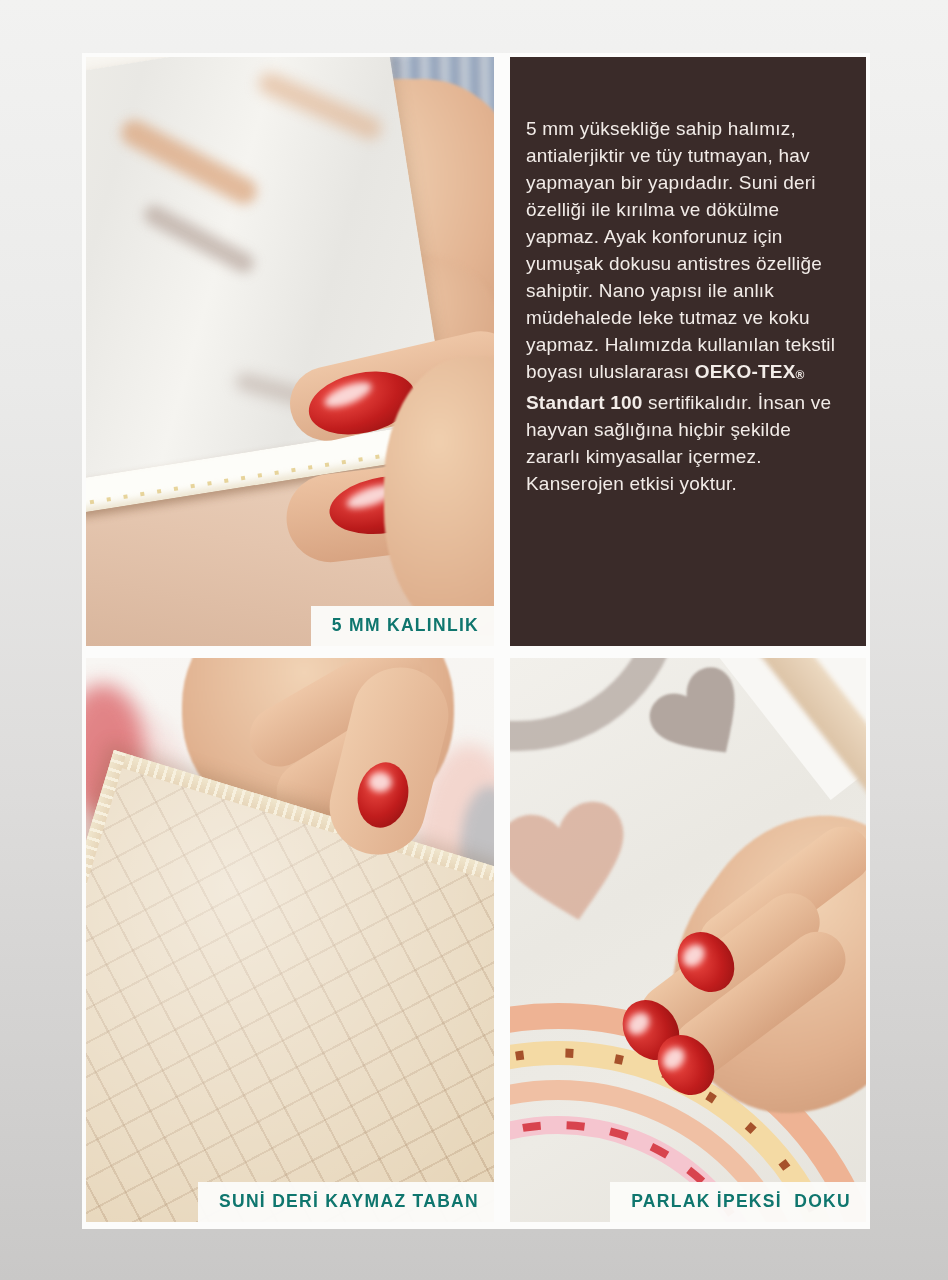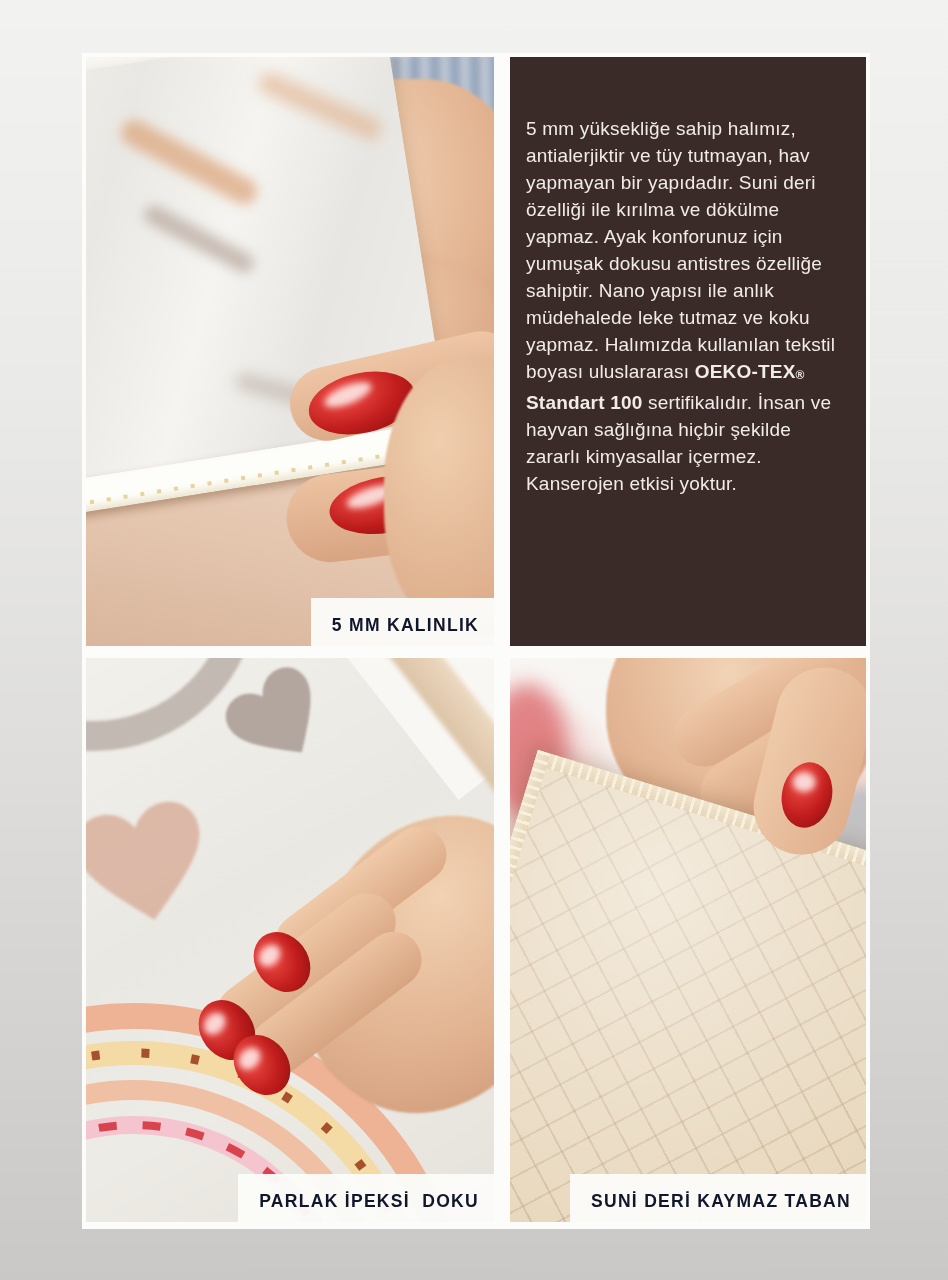--- a/index.html
+++ b/index.html
@@ -11,23 +11,23 @@
   #board {
     position:absolute; left:82px; top:53px; width:788px;
     background:#fcfcfb; padding:4px 4px 7px 4px; box-sizing:border-box;
     display:grid; grid-template-columns:408px 356px; grid-template-rows:589px 564px;
     column-gap:16px; row-gap:12px;
   }
   .photo { position:relative; overflow:hidden; }
   .shape { position:absolute; }
   .photo-label {
     position:absolute; right:0; bottom:0; z-index:40;
-    background:rgba(251,251,249,.97); color:#0f172a;
+    background:rgba(251,251,249,.97); color:#0f766e;
     font-weight:700; font-size:17.5px; letter-spacing:1.3px;
-    padding:17px 15px 10px 21px; white-space:pre;
+    padding:9px 15px 10px 21px; white-space:pre;
   }
   .gloss { position:absolute; left:16%; top:16%; width:46%; height:30%;
     border-radius:50%; background:rgba(255,255,255,.78); filter:blur(3px); transform:rotate(-10deg); }
 
   
   .p1 { background:linear-gradient(190deg,#f2e0d0 46%,#ecd3bf 60%,#e4c5ae 80%,#d9b69d 100%); }
   .p1-backdrop { left:0; top:0; width:100%; height:48%;
     background:linear-gradient(180deg,#f8f6f1 55%,rgba(248,246,241,0)); }
   .p1-glare { left:110px; top:-40px; width:260px; height:170px; border-radius:50%;
     background:radial-gradient(ellipse at center,#fffefb 30%,rgba(255,254,251,0) 72%); filter:blur(6px); }
@@ -168,56 +168,20 @@
         <div class="gloss"></div>
       </div>
     <div class="shape p1-palm"></div>
     <figcaption class="photo-label">5 MM KALINLIK</figcaption>
   </figure>
 
   <section class="desc-panel">
     <p style="margin:0"><span>5 mm yüksekliğe sahip halımız, antialerjiktir ve tüy tutmayan, hav yapmayan bir yapıdadır. Suni deri özelliği ile kırılma ve dökülme yapmaz. Ayak konforunuz için yumuşak dokusu antistres özelliğe sahiptir. Nano yapısı ile anlık müdehalede leke tutmaz ve koku yapmaz. Halımızda kullanılan tekstil boyası uluslararası </span><b>OEKO-TEX</b><span class="reg-mark">®</span><b> Standart 100</b><span> sertifikalıdır. İnsan ve hayvan sağlığına hiçbir şekilde zararlı kimyasallar içermez.</span><span class="last-line">Kanserojen etkisi yoktur.</span></p>
   </section>
 
-  <figure class="photo p3" style="margin:0">
-    <div class="shape p3-corner"></div>
-    <div class="shape p3-binding"></div>
-    <svg class="shape p3-arc" viewBox="0 0 230 170">
-      <circle cx="20" cy="-60" r="150" fill="none" stroke="#b3a7a0" stroke-width="30" opacity=".75"></circle>
-    </svg>
-    <svg class="shape p3-heart1" viewBox="0 0 100 90">
-      <path fill="#a89a93" d="M50 88C22 62 2 44 2 25 2 10 13 1 26 1c10 0 19 6 24 15C55 7 64 1 74 1c13 0 24 9 24 24 0 19-20 37-48 63z"></path>
-    </svg>
-    <svg class="shape p3-heart2" viewBox="0 0 100 90">
-      <path fill="#d8ac98" d="M50 88C22 62 2 44 2 25 2 10 13 1 26 1c10 0 19 6 24 15C55 7 64 1 74 1c13 0 24 9 24 24 0 19-20 37-48 63z"></path>
-    </svg>
-    <svg class="shape p3-rainbow" viewBox="0 0 420 294">
-      <circle cx="60" cy="410" r="322" fill="none" stroke="#eeb394" stroke-width="26"></circle>
-      <circle cx="60" cy="410" r="285" fill="none" stroke="#f4daa4" stroke-width="24"></circle>
-      <circle cx="60" cy="410" r="285" fill="none" stroke="#a6512b" stroke-width="9" stroke-dasharray="8 42"></circle>
-      <circle cx="60" cy="410" r="248" fill="none" stroke="#f0c0a4" stroke-width="20"></circle>
-      <circle cx="60" cy="410" r="213" fill="none" stroke="#f5c5cf" stroke-width="18"></circle>
-      <circle cx="60" cy="410" r="213" fill="none" stroke="#d8444e" stroke-width="8" stroke-dasharray="18 26"></circle>
-    </svg>
-    <div class="shape p3-palm"></div>
-    <div class="shape p3-f1"></div>
-    <div class="shape p3-f2"></div>
-    <div class="shape p3-f3"></div>
-    <div class="shape p3-n1">
-        <div class="gloss"></div>
-      </div>
-    <div class="shape p3-n2">
-        <div class="gloss"></div>
-      </div>
-    <div class="shape p3-n3">
-        <div class="gloss"></div>
-      </div>
-    <figcaption class="photo-label">PARLAK İPEKSİ  DOKU</figcaption>
-  </figure>
-
   <figure class="photo p4" style="margin:0">
     <div class="shape p4-pink"></div>
     <div class="shape p4-red"></div>
     <div class="shape p4-pinktop"></div>
     <div class="shape p4-gray"></div>
     <div class="shape p4-pink2"></div>
     <div class="shape p4-gray2"></div>
     <div class="shape p4-palm"></div>
     <div class="shape p4-f2"></div>
     <div class="shape p4-f1"></div>
@@ -225,13 +189,49 @@
       <div class="p4-edge-top"></div>
       <div class="p4-edge-left"></div>
     </div>
     <div class="shape p4-thumb"></div>
     <div class="shape p4-tnail">
         <div class="gloss"></div>
       </div>
     <figcaption class="photo-label">SUNİ DERİ KAYMAZ TABAN</figcaption>
   </figure>
 
+  <figure class="photo p3" style="margin:0">
+    <div class="shape p3-corner"></div>
+    <div class="shape p3-binding"></div>
+    <svg class="shape p3-arc" viewBox="0 0 230 170">
+      <circle cx="20" cy="-60" r="150" fill="none" stroke="#b3a7a0" stroke-width="30" opacity=".75"></circle>
+    </svg>
+    <svg class="shape p3-heart1" viewBox="0 0 100 90">
+      <path fill="#a89a93" d="M50 88C22 62 2 44 2 25 2 10 13 1 26 1c10 0 19 6 24 15C55 7 64 1 74 1c13 0 24 9 24 24 0 19-20 37-48 63z"></path>
+    </svg>
+    <svg class="shape p3-heart2" viewBox="0 0 100 90">
+      <path fill="#d8ac98" d="M50 88C22 62 2 44 2 25 2 10 13 1 26 1c10 0 19 6 24 15C55 7 64 1 74 1c13 0 24 9 24 24 0 19-20 37-48 63z"></path>
+    </svg>
+    <svg class="shape p3-rainbow" viewBox="0 0 420 294">
+      <circle cx="60" cy="410" r="322" fill="none" stroke="#eeb394" stroke-width="26"></circle>
+      <circle cx="60" cy="410" r="285" fill="none" stroke="#f4daa4" stroke-width="24"></circle>
+      <circle cx="60" cy="410" r="285" fill="none" stroke="#a6512b" stroke-width="9" stroke-dasharray="8 42"></circle>
+      <circle cx="60" cy="410" r="248" fill="none" stroke="#f0c0a4" stroke-width="20"></circle>
+      <circle cx="60" cy="410" r="213" fill="none" stroke="#f5c5cf" stroke-width="18"></circle>
+      <circle cx="60" cy="410" r="213" fill="none" stroke="#d8444e" stroke-width="8" stroke-dasharray="18 26"></circle>
+    </svg>
+    <div class="shape p3-palm"></div>
+    <div class="shape p3-f1"></div>
+    <div class="shape p3-f2"></div>
+    <div class="shape p3-f3"></div>
+    <div class="shape p3-n1">
+        <div class="gloss"></div>
+      </div>
+    <div class="shape p3-n2">
+        <div class="gloss"></div>
+      </div>
+    <div class="shape p3-n3">
+        <div class="gloss"></div>
+      </div>
+    <figcaption class="photo-label">PARLAK İPEKSİ  DOKU</figcaption>
+  </figure>
+
 </div>
 
 </body></html>

